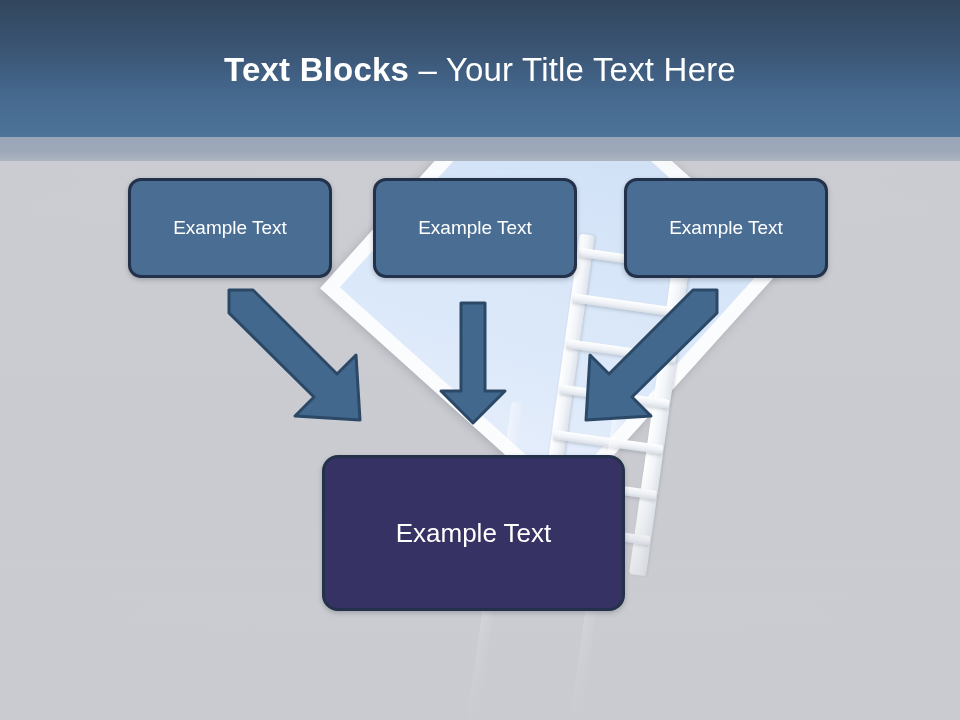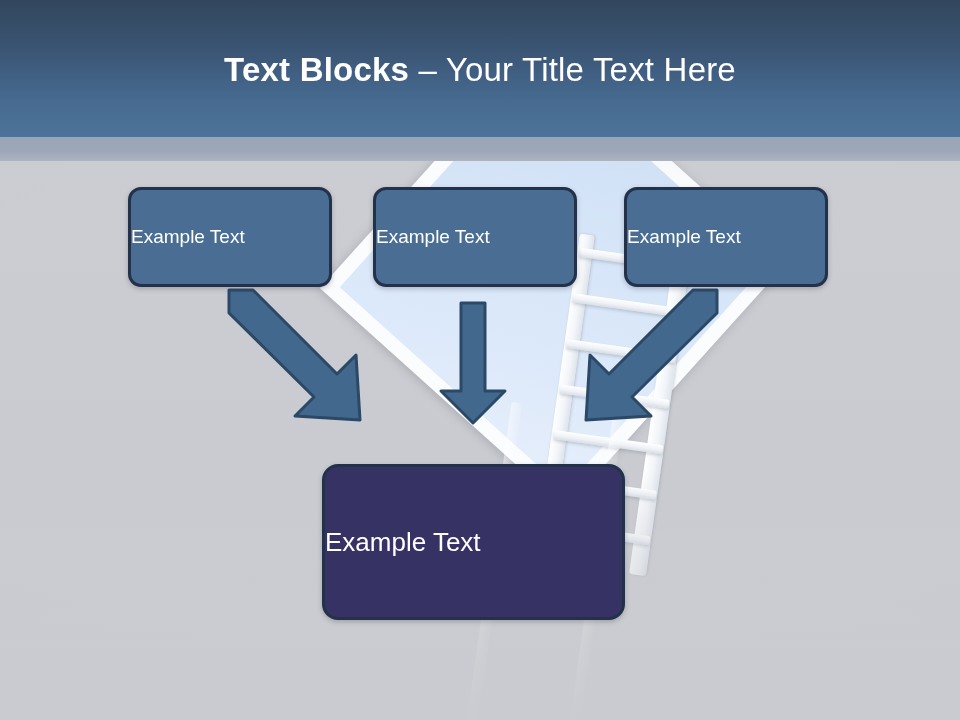--- a/index.html
+++ b/index.html
@@ -140,24 +140,23 @@
   }
 
   
   .box {
     position: absolute;
     box-sizing: border-box;
     border-radius: 13px;
     border: 3px solid #24314a;
     display: flex;
     align-items: center;
-    justify-content: flex-start;
+    justify-content: center;
     color: #ffffff;
     box-shadow: 0 2px 5px rgba(60,65,75,0.30);
-    margin-top: 9px;
   }
   .box-top {
     width: 204px;
     height: 100px;
     top: 178px;
     background: #4a6e93;
     font-size: 19px;
   }
   .box-top-1 { left: 128px; }
   .box-top-2 { left: 373px; }

